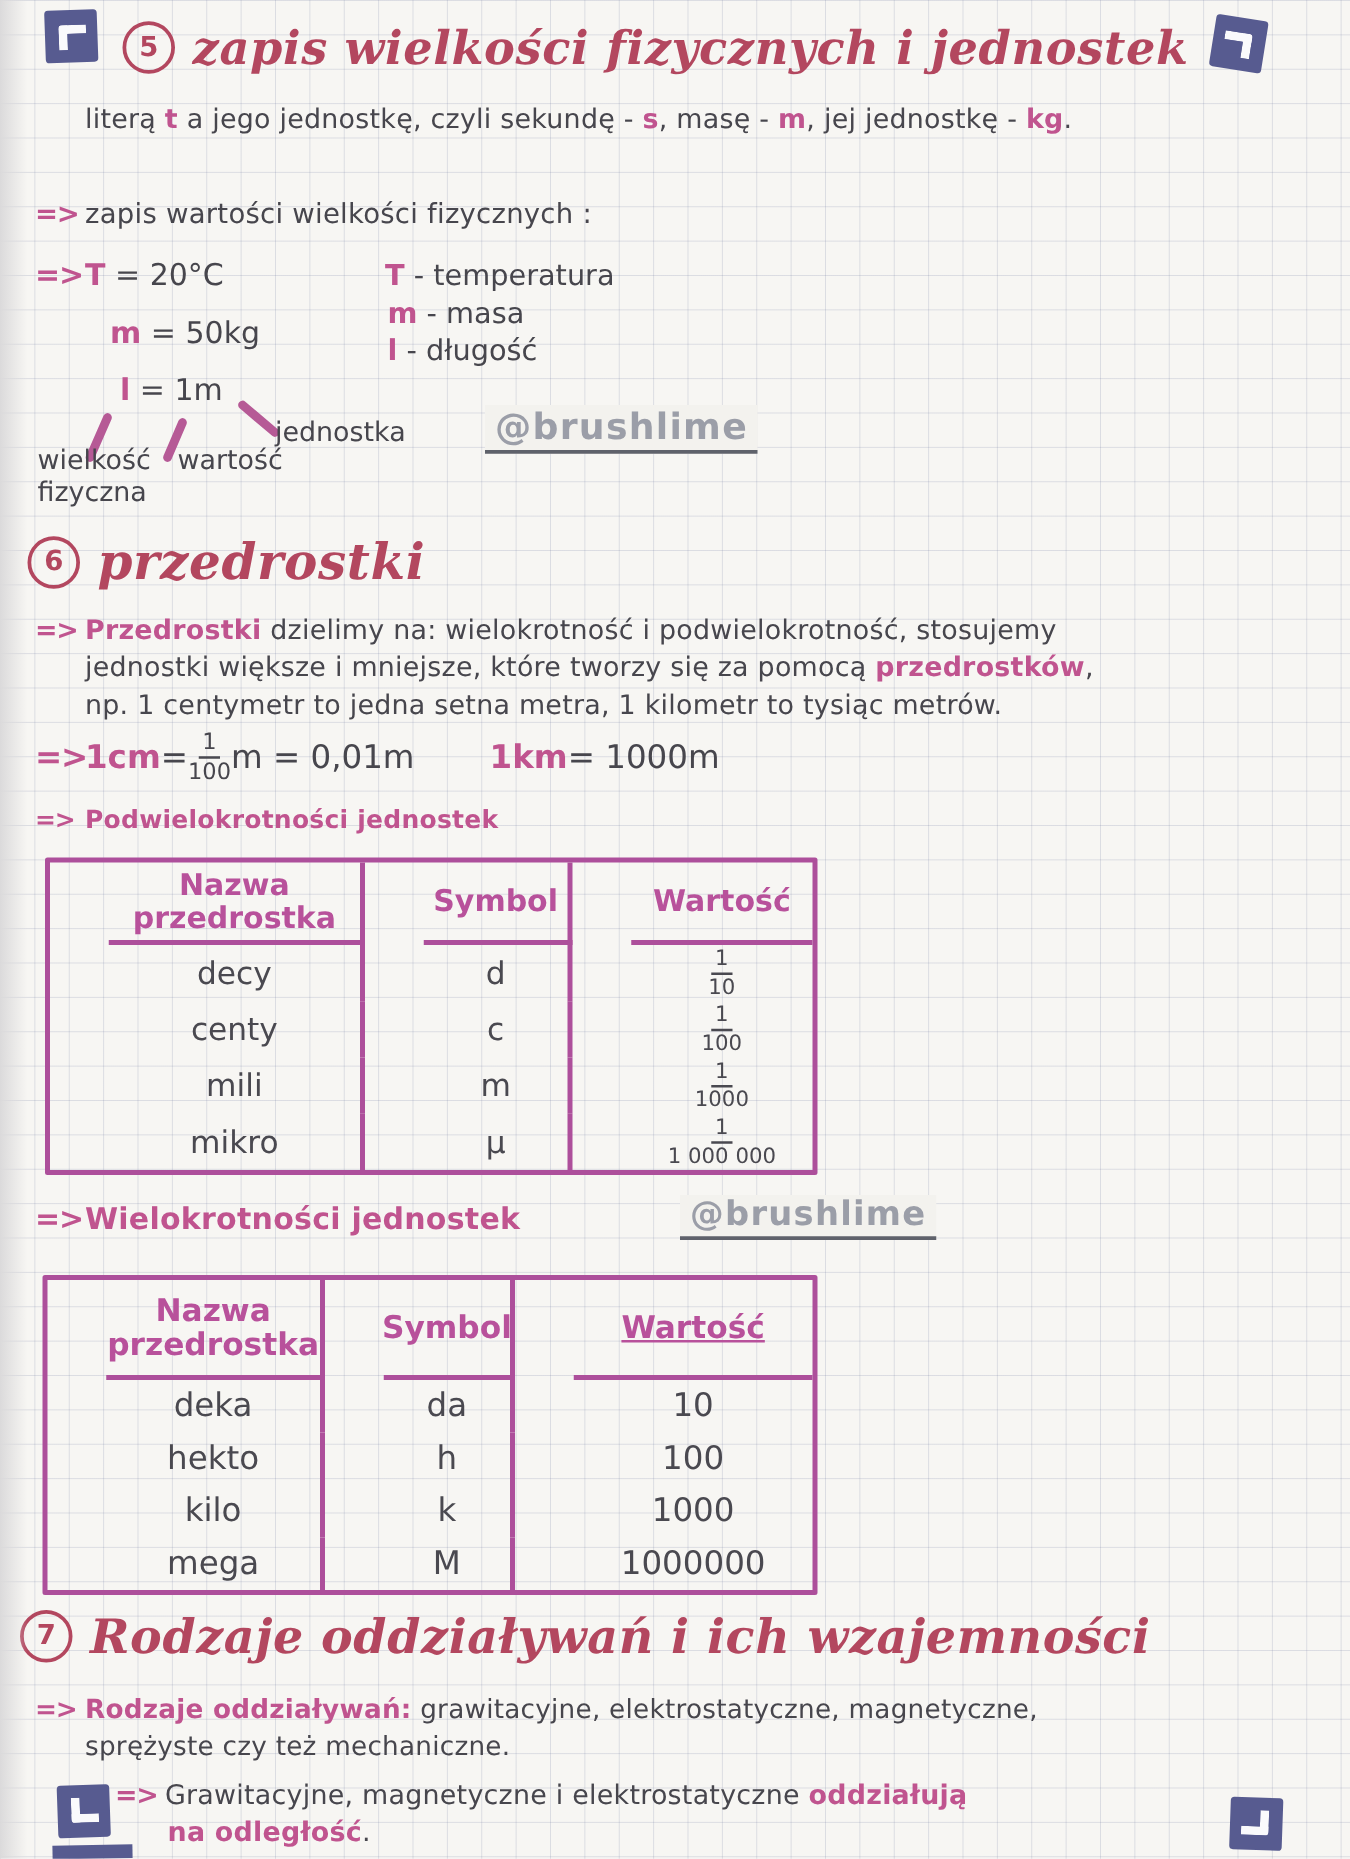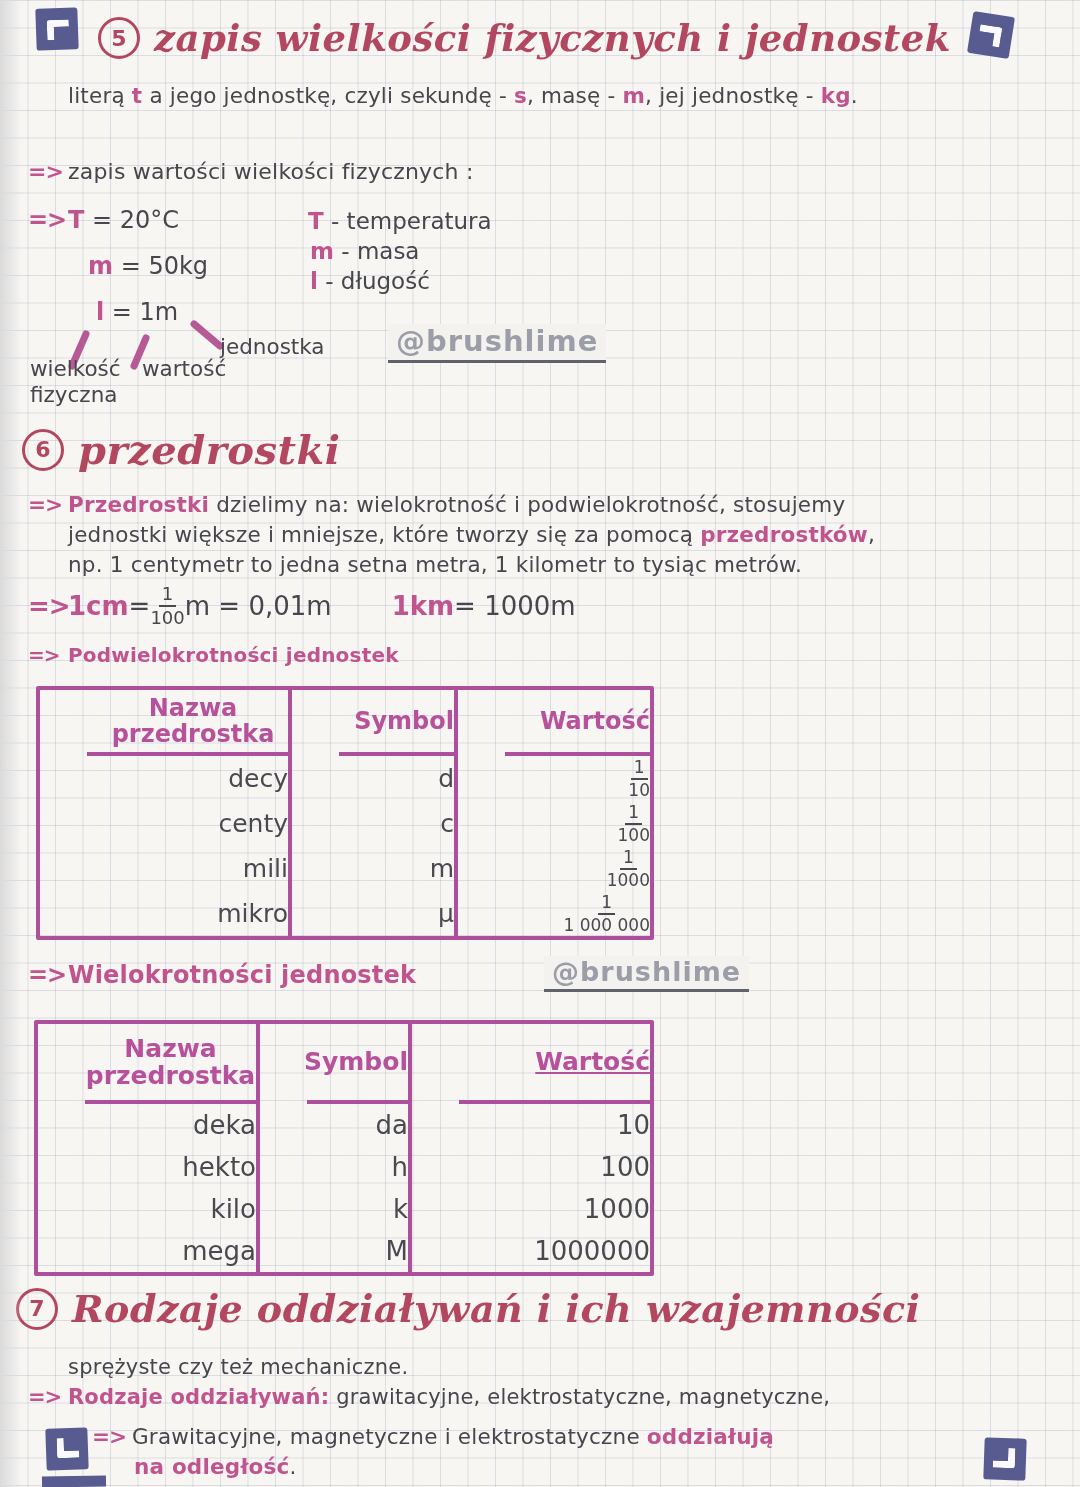--- a/index.html
+++ b/index.html
@@ -38,21 +38,21 @@
   
   .cmark{position:absolute;z-index:4;width:42px;height:42px;background:#575b90;border-radius:3px;}
   .cmark::before{content:"";position:absolute;width:15px;height:13px;}
   .cm-tl{transform:rotate(-2deg);} .cm-tl::before{left:11px;top:12px;border-top:7px solid #fafafc;border-left:7px solid #fafafc;border-top-left-radius:3px;}
   .cm-tr{transform:rotate(9deg);}  .cm-tr::before{right:11px;top:12px;border-top:7px solid #fafafc;border-right:7px solid #fafafc;border-top-right-radius:3px;}
   .cm-bl{transform:rotate(-2deg);} .cm-bl::before{left:11px;bottom:12px;border-bottom:7px solid #fafafc;border-left:7px solid #fafafc;border-bottom-left-radius:3px;}
   .cm-br{transform:rotate(2deg);}  .cm-br::before{right:11px;bottom:12px;border-bottom:7px solid #fafafc;border-right:7px solid #fafafc;border-bottom-right-radius:3px;}
   .cm-bar{position:absolute;z-index:4;width:64px;height:11px;background:#575b90;transform:rotate(-1deg);}
   
   .ptable{position:absolute;z-index:2;display:grid;border:4px solid #ad4f9b;border-radius:2px;}
-  .ptable .cell{border-right:4px solid #ad4f9b;display:flex;align-items:center;justify-content:flex-end;
+  .ptable .cell{border-right:4px solid #ad4f9b;display:flex;align-items:center;justify-content:center;
     color:#4a4950;text-align:center;margin-left:47px;}
   .ptable .cell.last{border-right:none;}
   .ptable .cell.hdr{border-bottom:4px solid #ad4f9b;color:#b8519b;font-weight:bold;}
   .ptable .hdr span{line-height:1.1;}
   #table-sub{left:36px;top:686px;width:610px;grid-template-columns:252px 166px 192px;
     grid-template-rows:66px 45px 45px 45px 45px;}
   #table-sub .cell{font-size:25px;}
   #table-sub .cell.hdr{font-size:24px;}
   #table-sub .hdr.name span{max-width:190px;}
   #table-multi{left:34px;top:1020px;width:612px;grid-template-columns:222px 152px 238px;
@@ -285,22 +285,22 @@
         <span>1000000</span>
       </div>
   </div>
 
   <div class="stitle" style="left:16px;top:1286px;font-size:38px;">
     <span class="cnum">7</span>
     <span class="ttext">Rodzaje oddziaływań i ich wzajemności</span>
   </div>
 
   <div class="blk para" style="left:28px;top:1352px;font-size:21px;line-height:30px;">
+    <div class="hline"><span class="arrow">=&gt; </span><span class="pink">Rodzaje oddziaływań:</span><span> grawitacyjne, elektrostatyczne, magnetyczne,</span></div>
     <div class="hline indent"><span>sprężyste czy też mechaniczne.</span></div>
-    <div class="hline"><span class="arrow">=&gt; </span><span class="pink">Rodzaje oddziaływań:</span><span> grawitacyjne, elektrostatyczne, magnetyczne,</span></div>
   </div>
 
   <div class="blk para" style="left:92px;top:1422px;line-height:30px;">
     <div class="hline"><span class="arrow">=&gt; </span><span>Grawitacyjne, magnetyczne i elektrostatyczne </span><span class="pink">oddziałują</span></div>
     <div class="hline indent2"><span class="pink">na odległość</span><span>.</span></div>
   </div>
 
 </div>
 
 </body></html>

